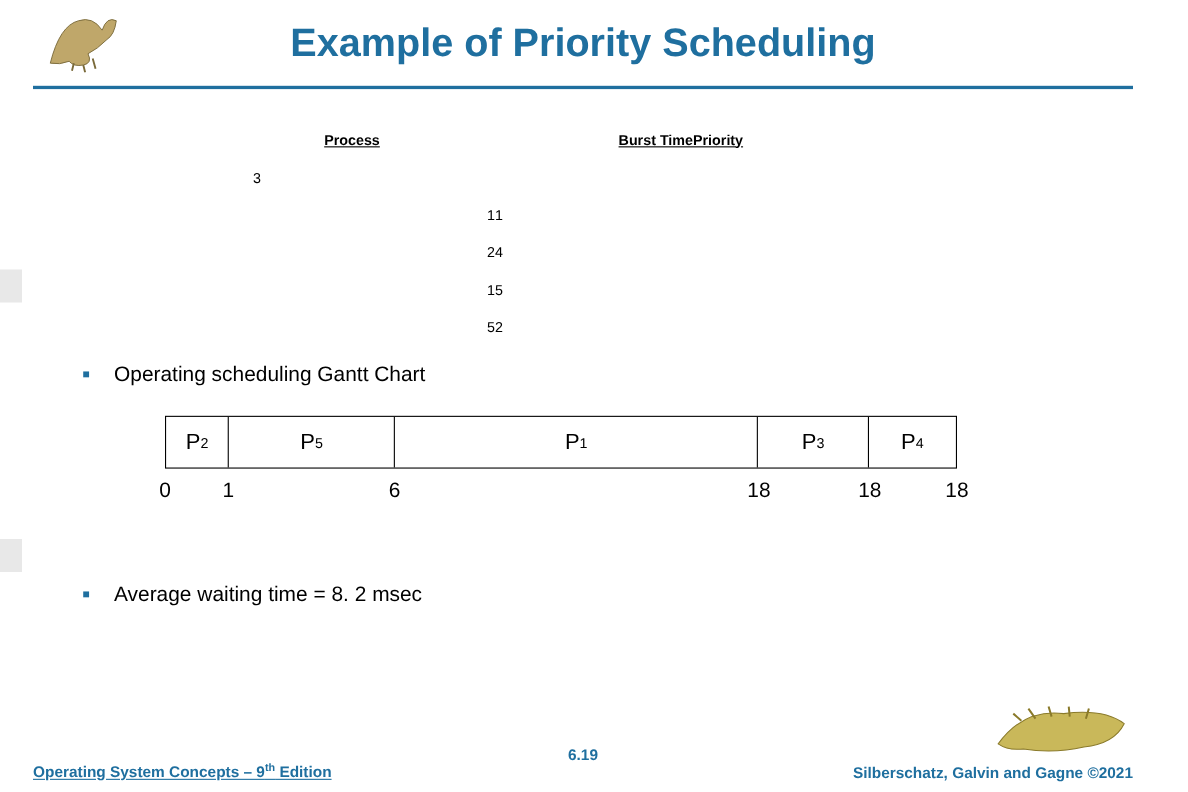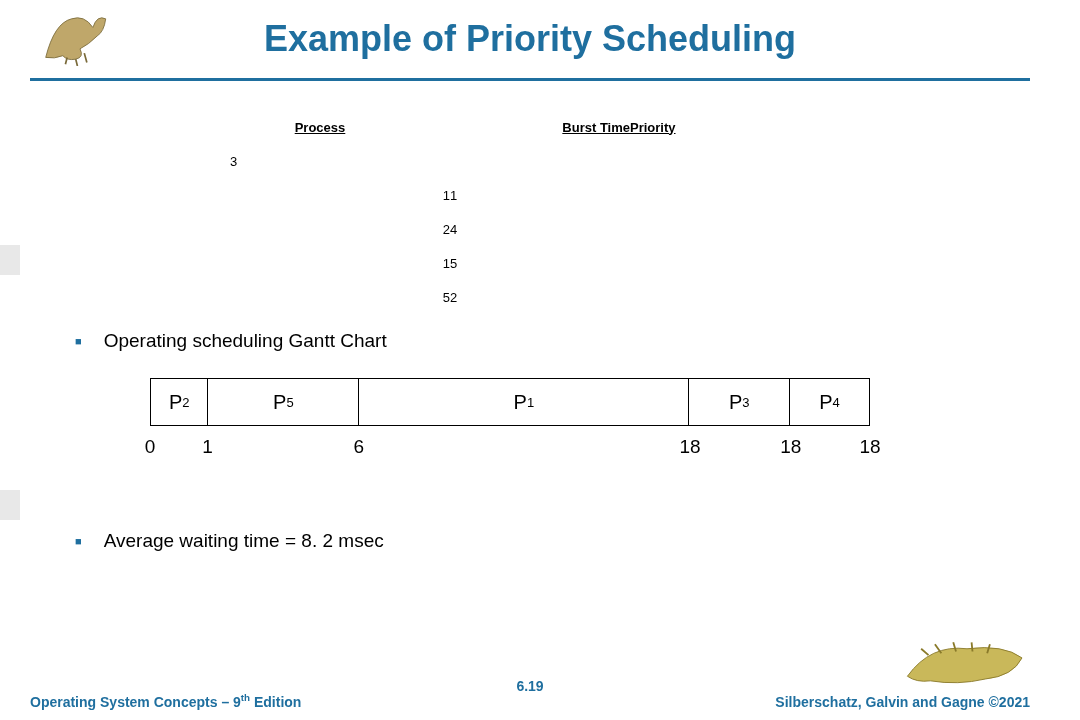--- a/index.html
+++ b/index.html
@@ -139,21 +139,21 @@
   
   .footer {
     position: absolute;
     left: 30px;
     right: 30px;
     bottom: 10px;
     font-size: 14px;
     font-weight: bold;
     color: #1f6f9f;
   }
-  .footer .fl { position: absolute; left: 0; bottom: 0; }
+  .footer .fl { position: absolute; left: 0; bottom: 0; text-decoration: underline; }
   .footer .fc { position: absolute; left: 50%; bottom: 16px; transform: translateX(-50%); margin-top: 12px; }
   .footer .fr { position: absolute; right: 0; bottom: 0; }
   .footer sup { font-size: 0.7em; }
 </style>
 </head>
 <body>
 
 <div class="slide">
 
   <svg class="dino-tl" viewBox="0 0 100 70">

